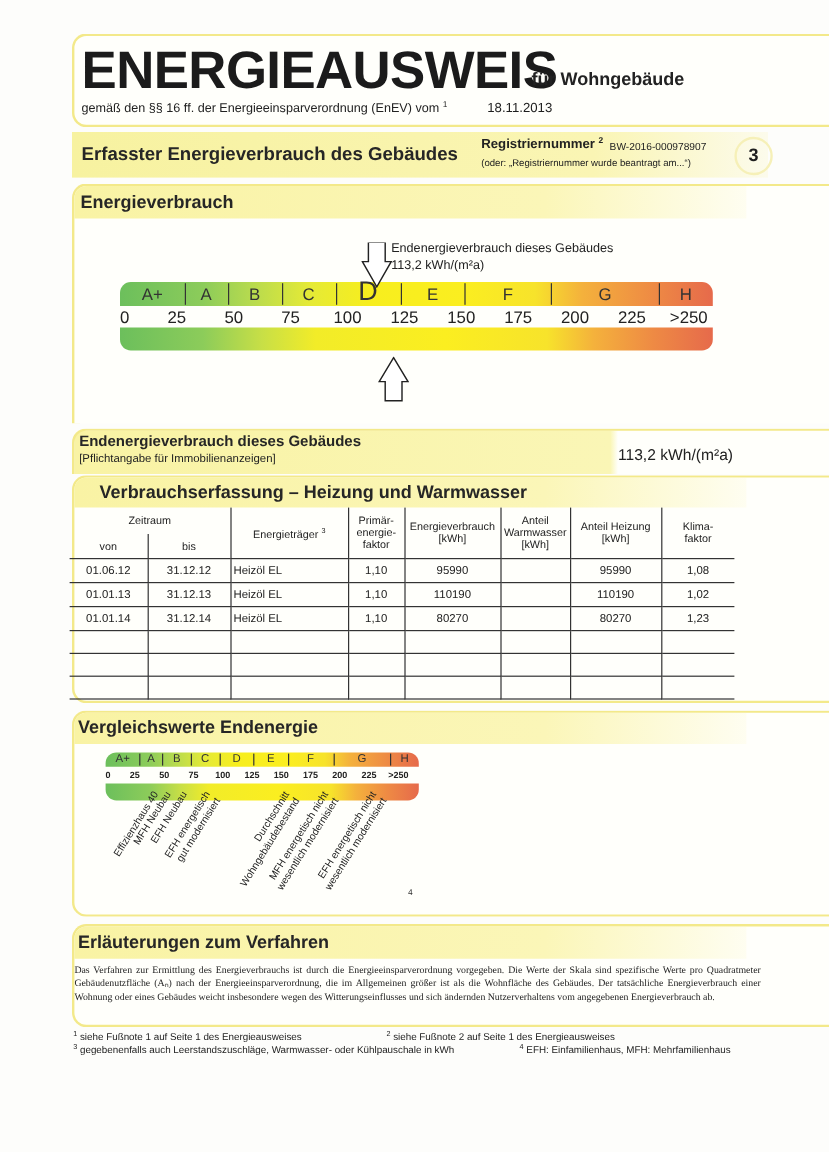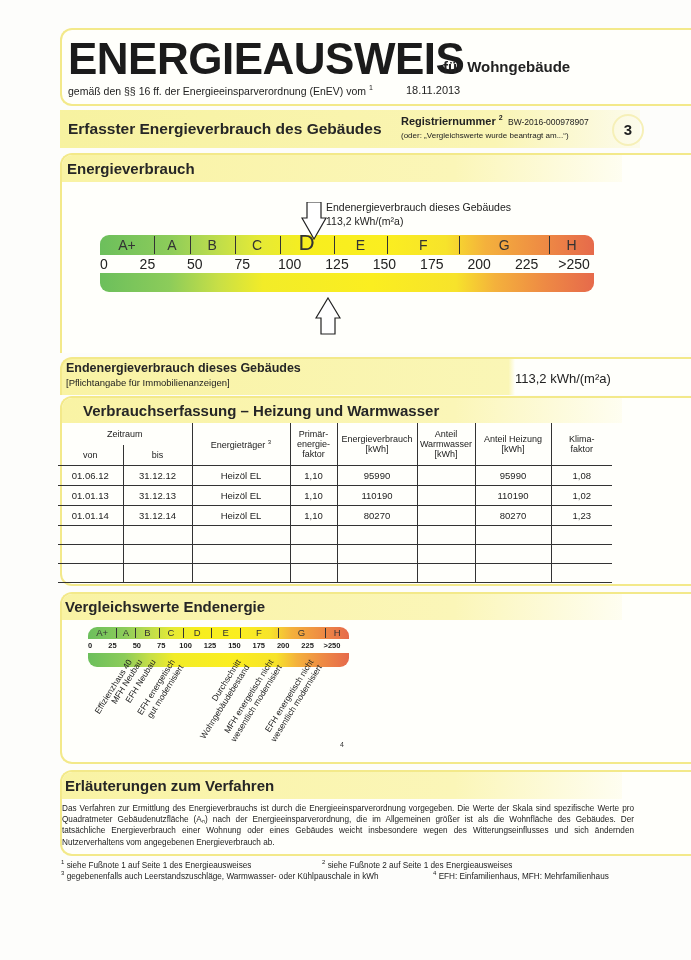--- a/index.html
+++ b/index.html
@@ -44,51 +44,51 @@
   .end-sub { position: absolute; left: 66px; top: 377px; font-size: 9.5px; color: #222; }
   .end-val { position: absolute; left: 515px; top: 371px; font-size: 13px; color: #222; }
 
   
   #p-verb { left: 60px; top: 396px; width: 640px; height: 190px; border-right: none; border-radius: 12px 0 0 12px; }
   table.verb { position: absolute; left: 58px; top: 423px; border-collapse: collapse; font-size: 9px; color: #222; }
   table.verb td, table.verb th { border: 1px solid #333; text-align: center; font-weight: normal; padding: 0 2px; }
   table.verb thead th { line-height: 10px; }
   table.verb tbody td { height: 20px; font-size: 9.5px; }
   table.verb tbody tr.empty td { height: 19px; }
-  table.verb .left { text-align: center; padding-left: 2px; }
+  table.verb .left { text-align: left; padding-left: 2px; }
   table.verb .bl-none { border-left: none; }
   table.verb .br-none { border-right: none; }
   table.verb .bt-none { border-top: none; }
 
   
   #p-vergl { left: 60px; top: 592px; width: 640px; height: 172px; border-right: none; border-radius: 12px 0 0 12px; }
   .vgl-txt { position: absolute; left: 393px; top: 639px; width: 236px; font-size: 8.2px; line-height: 10.4px; color: #222; text-align: justify; }
   .vlabel { position: absolute; font-size: 8.5px; color: #222; transform-origin: right top; transform: rotate(-58deg); white-space: nowrap; line-height: 9.5px; text-align: right; }
   .fn4 { position: absolute; left: 340px; top: 741px; font-size: 7px; color: #333; }
 
   
   #p-erl { left: 60px; top: 770px; width: 640px; height: 86px; border-right: none; border-radius: 12px 0 0 12px; }
-  .erl-txt { position: absolute; left: 62px; top: 803px; width: 572px; font-size: 8.2px; line-height: 11.2px; color: #222; text-align: justify; }
+  .erl-txt { position: absolute; left: 62px; top: 803px; width: 572px; font-size: 8.2px; line-height: 11.2px; color: #222; text-align: justify; font-family: Liberation Serif, serif; }
   .fn { position: absolute; font-size: 8.2px; color: #222; }
   .fn sup { font-size: 6px; }
 </style>
 </head>
 <body>
 
 <div class="panel" id="hdr"></div>
 <div class="title-big">ENERGIEAUSWEIS</div>
 <div class="title-sub">für Wohngebäude</div>
 <div class="title-line"><span>gemäß den §§ 16 ff. der Energieeinsparverordnung (EnEV) vom</span> <span class="sup">1</span></div>
 <div class="title-date">18.11.2013</div>
 
 <div class="sec-bar"></div>
 <div class="sec-title">Erfasster Energieverbrauch des Gebäudes</div>
 <div class="reg-label"><span>Registriernummer</span> <sup>2</sup></div>
 <div class="reg-num">BW-2016-000978907</div>
-<div class="reg-note">(oder: „Vergleichswerte wurde beantragt am...“)</div>
+<div class="reg-note">(oder: „Registriernummer wurde beantragt am...“)</div>
 <div class="page-num">3</div>
 
 <div class="panel" id="p-energie"></div>
 <div class="band" style="left:62px;top:155px;width:560px;height:27px;border-radius:10px 0 0 0;"></div>
 <div class="p-head" style="left:67px;top:160px;">Energieverbrauch</div>
 
 <div id="scale-main">
     <div class="scale-top" style="left: 100px; top: 235px; width: 494px; height: 20px;"></div>
     <div class="scale-bot" style="left: 100px; top: 273px; width: 494px; height: 19px;"></div>
     <div class="cls" style="left: 100px; width: 53.8909px; top: 235px; font-size: 14px; line-height: 20px;">A+</div>

